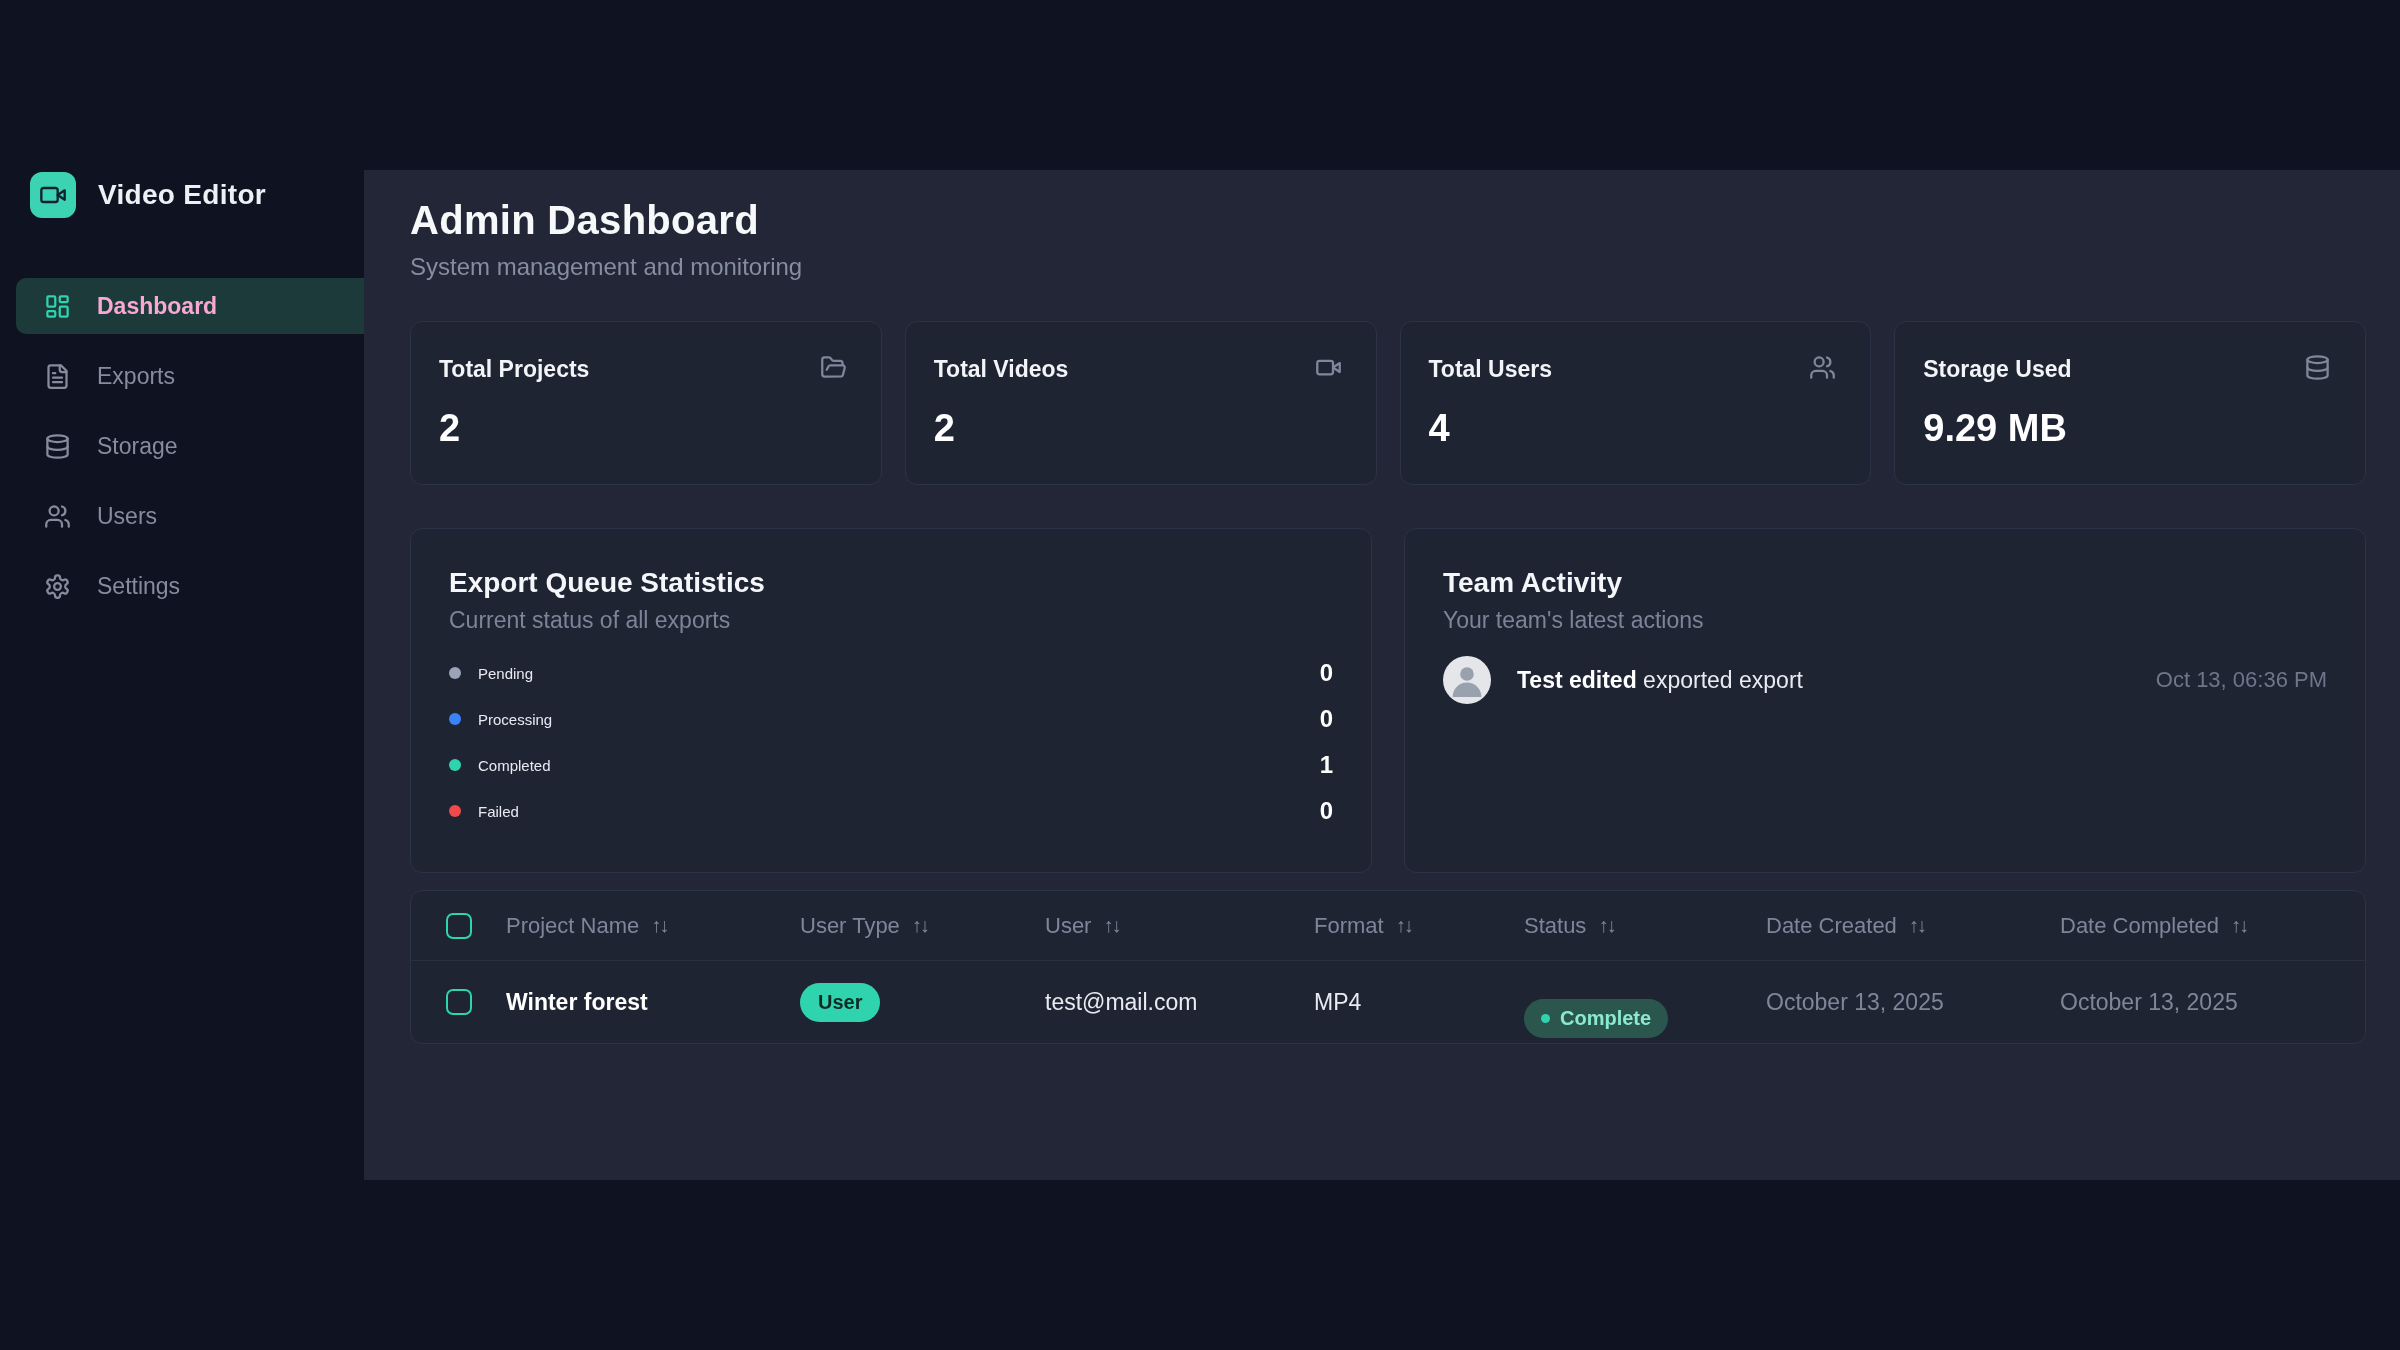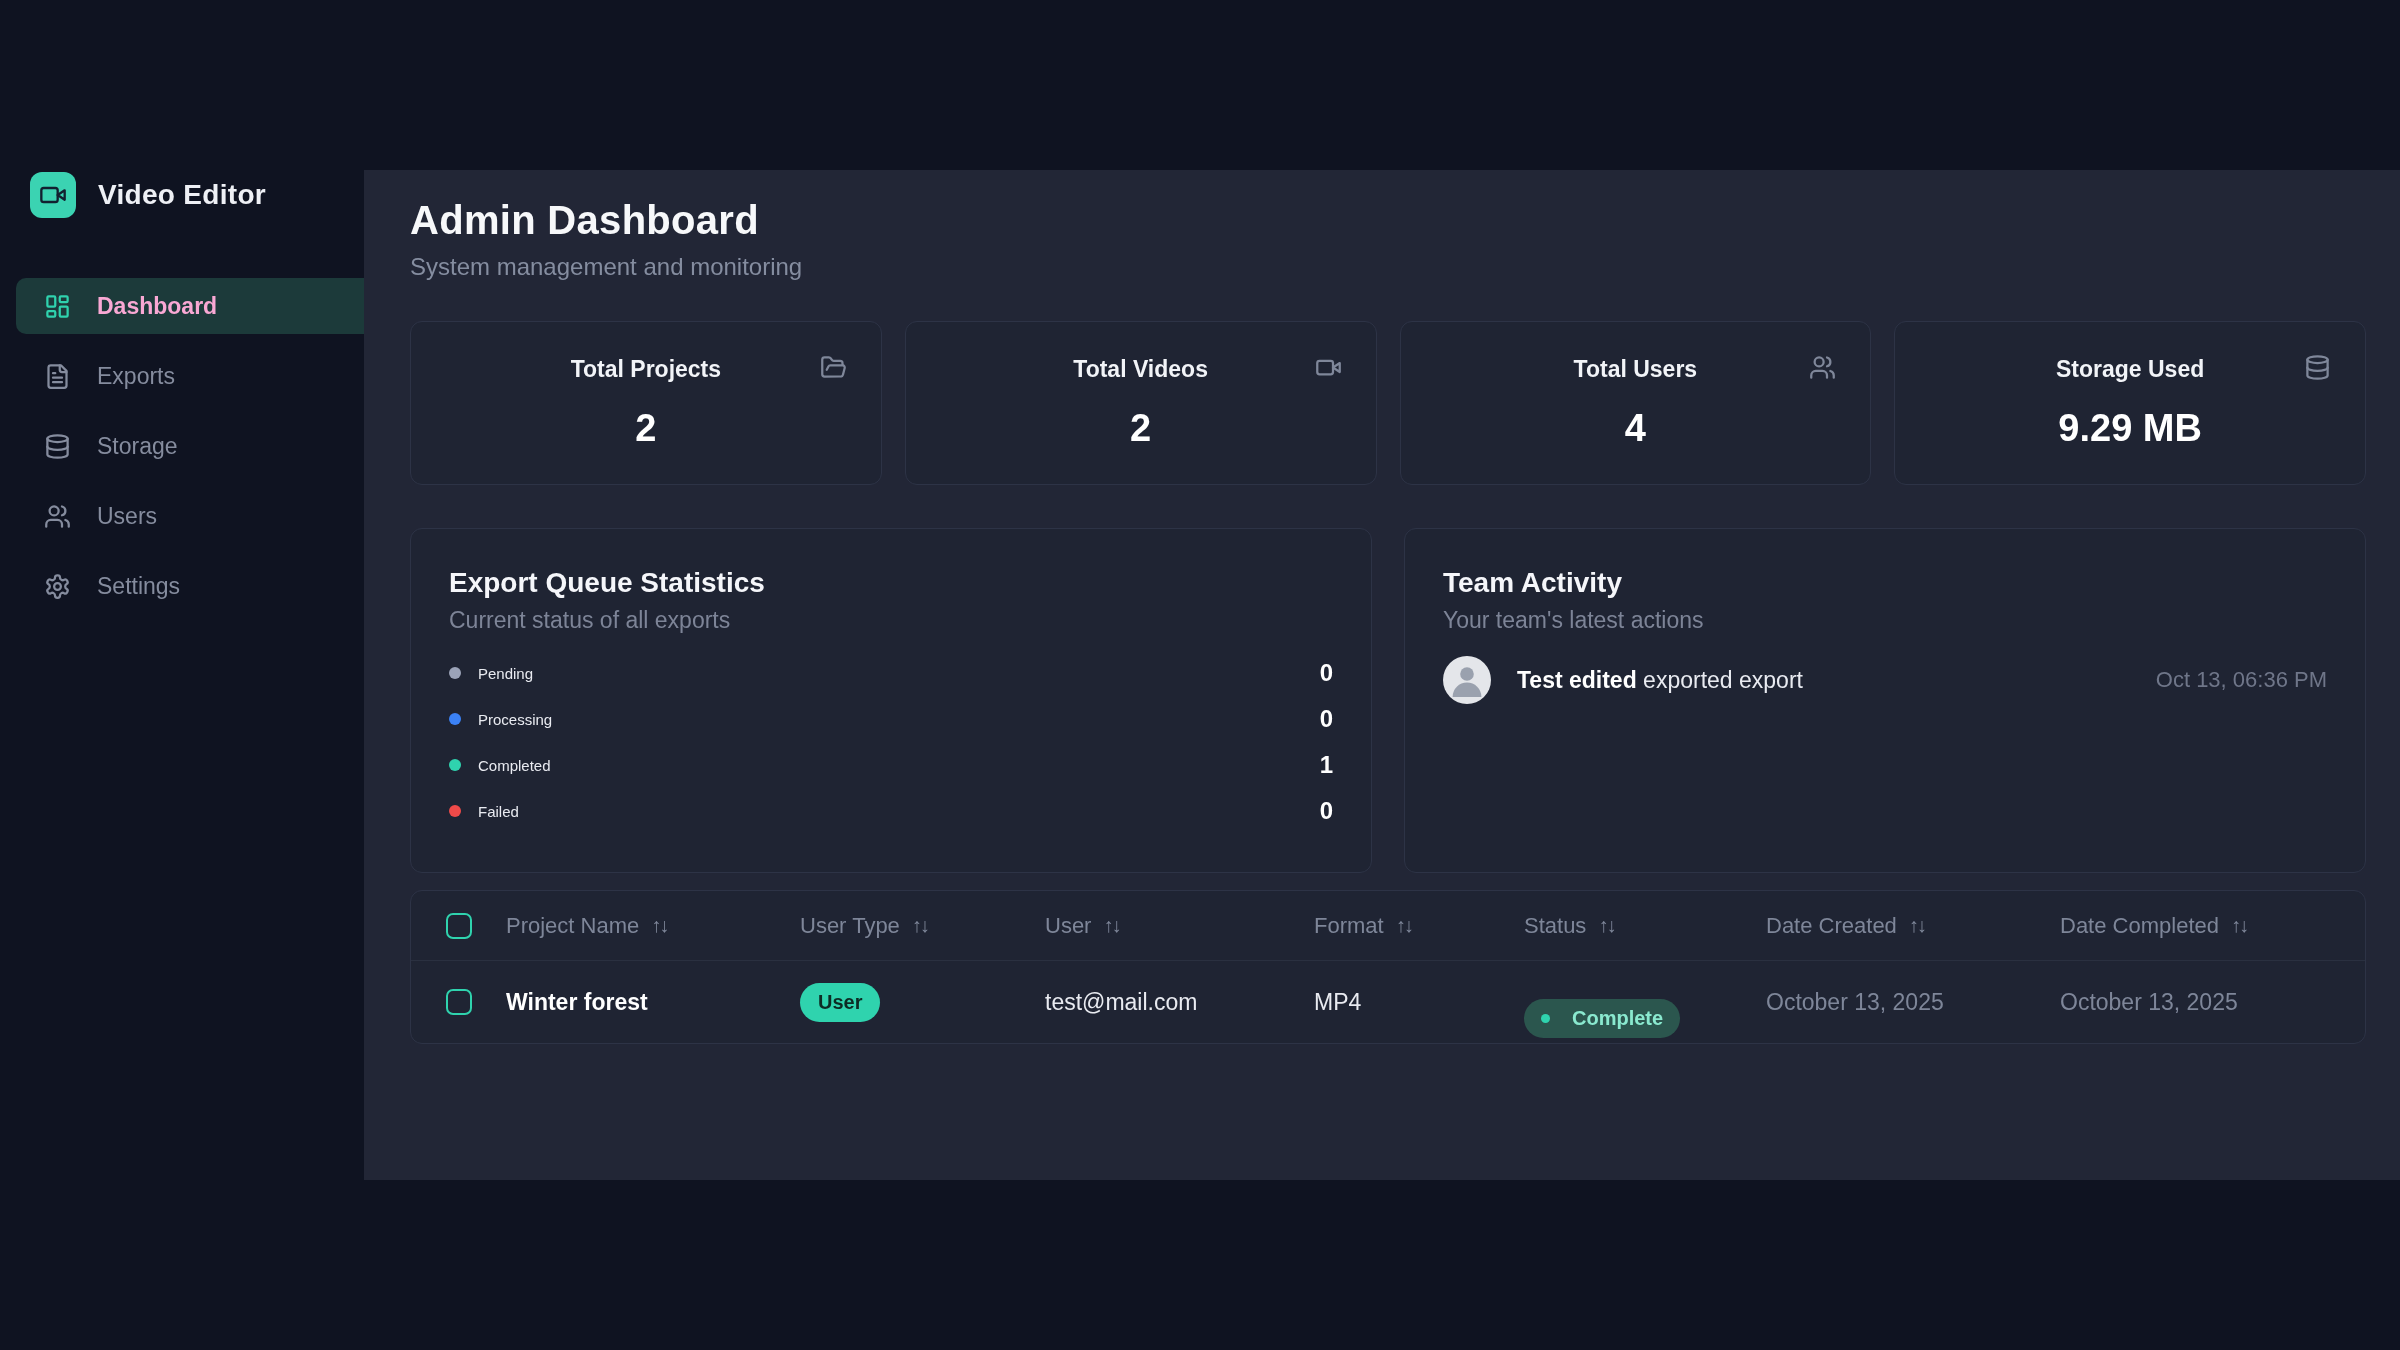--- a/index.html
+++ b/index.html
@@ -23,21 +23,21 @@
   .nav-item .nico { width:27px; height:27px; color:#858c9e; }
   .nav-item.active { background:#1c3a3a; color:#f9a8d4; font-weight:600; }
   .nav-item.active .nico { color:#2fd3ae; }
 
   
   .main { position:absolute; left:364px; top:170px; width:2036px; height:1010px; background:#222636; }
   .page-title { margin:28px 0 0 46px; font-size:40px; font-weight:800; letter-spacing:.3px; color:#f7f8fa; }
   .page-subtitle { margin:10px 0 0 46px; font-size:24px; color:#858da0; }
 
   .stats-row { margin:40px 34px 0 46px; display:grid; grid-template-columns:repeat(4,1fr); gap:23px; height:163px; }
-  .stat-card { position:relative; background:#1f2433; border:1px solid #2d3346; border-radius:12px; padding:34px 56px;text-align:center; }
+  .stat-card { position:relative; background:#1f2433; border:1px solid #2d3346; border-radius:12px; padding:34px 28px; }
   .stat-label { font-size:23px; font-weight:700; color:#f2f4f8; }
   .stat-icon { position:absolute; top:32px; right:34px; width:27px; height:27px; color:#7f879a; }
   .stat-value { margin-top:24px; font-size:38px; font-weight:800; color:#ffffff; }
 
   .mid-row { margin:44px 34px 0 46px; display:grid; grid-template-columns:1fr 1fr; gap:32px; height:340px; }
   .panel-card { background:#1f2433; border:1px solid #2d3346; border-radius:12px; padding:38px; }
   .card-title { font-size:28px; font-weight:800; color:#f5f6fa; }
   .card-subtitle { margin-top:8px; font-size:23px; color:#7d8497; }
 
   .eq-rows { margin-top:16px; }
@@ -58,21 +58,21 @@
   .t-grid { display:grid; grid-template-columns:95px 294px 245px 269px 210px 242px 294px 1fr; align-items:center; }
   .t-head { height:70px; border-bottom:1px solid #2a3040; }
   .t-head .th { display:flex; align-items:center; gap:12px; font-size:22px; color:#7e8699; cursor:pointer; }
   .sort-glyph { font-size:20px; color:#7e8699; letter-spacing:-2px; }
   .t-row { height:82px; font-size:23px; color:#e9ebf1; }
   .cb-cell { display:flex; justify-content:center; }
   .checkbox { width:26px; height:26px; border:2px solid #2fd3ae; border-radius:7px; background:transparent; cursor:pointer; }
   .cell-strong { font-weight:700; color:#ffffff; }
   .cell-dim { color:#7e8699; }
   .badge-user { display:inline-block; justify-self:start; padding:8px 18px; border-radius:999px; font-size:20px; font-weight:800; color:#0d2b24; }
-  .badge-complete { display:inline-flex; justify-self:start; align-items:center; gap:22px; padding:8px 17px; border-radius:999px; background:#2b564e; color:#8ae9cf; font-size:20px; font-weight:600;margin-top:32px; }
+  .badge-complete { display:inline-flex; justify-self:start; align-items:center; gap:10px; padding:8px 17px; border-radius:999px; background:#2b564e; color:#8ae9cf; font-size:20px; font-weight:600;margin-top:32px; }
   .badge-complete .dot { width:9px; height:9px; border-radius:50%; background:#2fd3ae; }
 </style>
 </head>
 <body>
 
 <aside class="sidebar">
   <div class="logo-row">
     <span class="logo-badge">
       <svg width="28" height="28" viewBox="0 0 24 24" fill="none" stroke="currentColor" stroke-width="2" stroke-linecap="round" stroke-linejoin="round">
           <path d="m22 8-6 4 6 4V8Z"></path>

